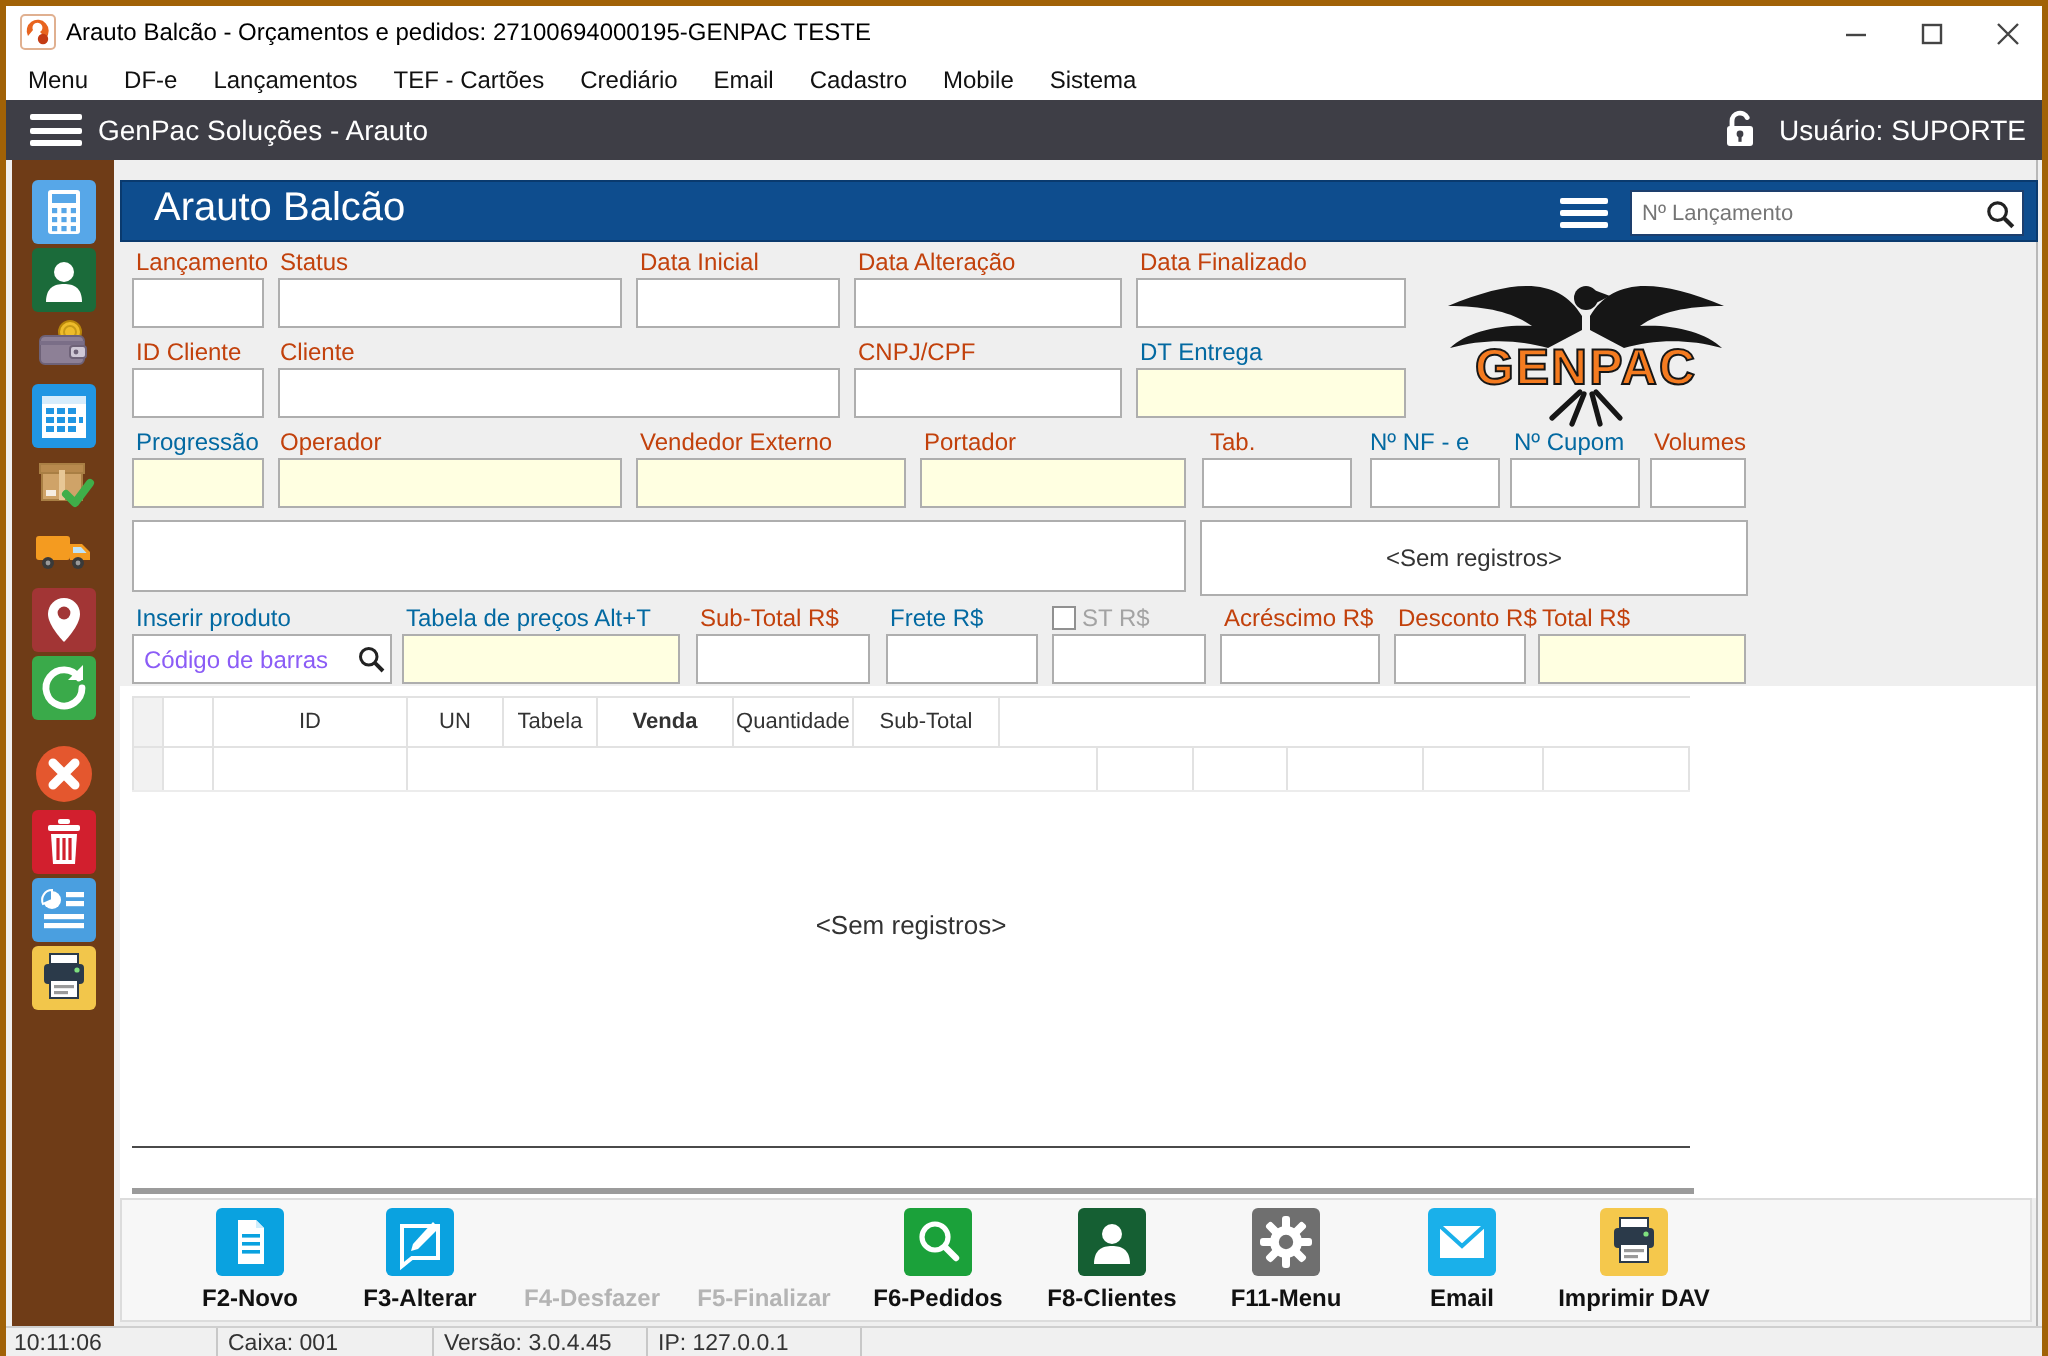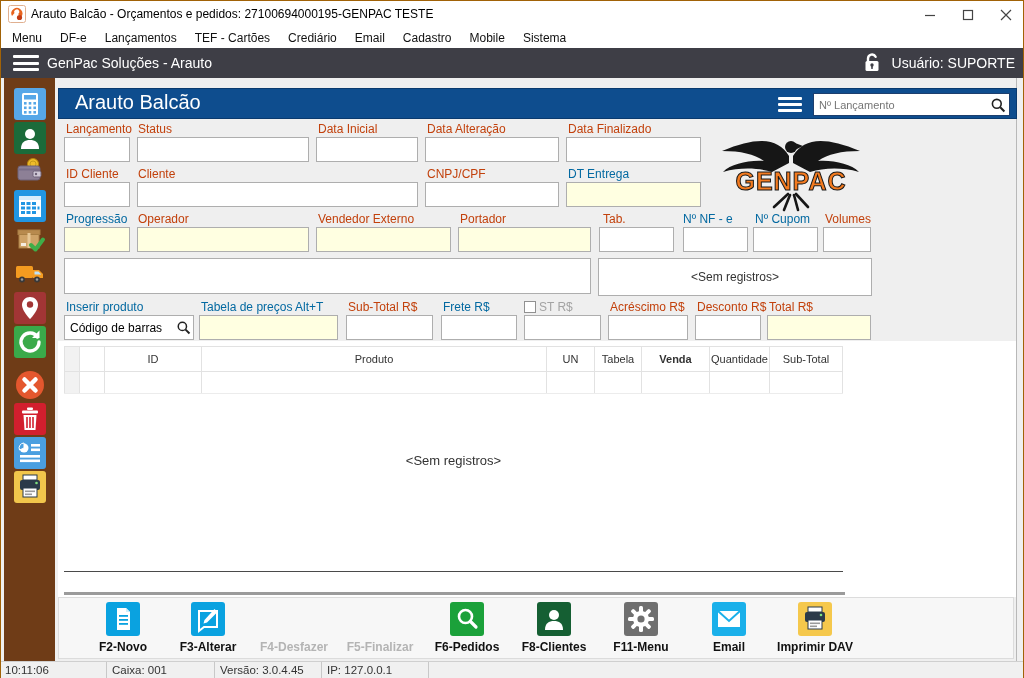--- a/index.html
+++ b/index.html
@@ -1,18 +1,18 @@
 <!DOCTYPE html>
 <html><head>
 <meta charset="utf-8">
 <style>
   * { margin:0; padding:0; box-sizing:border-box; }
   html,body { width:1024px; height:678px; }
   body { font-family:"Liberation Sans", sans-serif; position:relative; background:#f0f0f0; overflow:hidden; }
-  #win { position:absolute; left:0; top:0; width:1024px; height:678px; background:#f0f0f0; border:1px solid #a16207; }
+  #win { position:absolute; left:0; top:0; width:1024px; height:678px; background:#f0f0f0; border:3px solid #a16207; }
 
   
   .titlebar { position:absolute; left:0; top:0; width:100%; height:26px; background:#fff; }
   .titlebar .title { position:absolute; left:30px; top:6px; font-size:12px; color:#000; white-space:nowrap; }
   .appicon { position:absolute; left:7px; top:4px; width:18px; height:18px; }
   .winctl { position:absolute; top:4px; width:34px; height:20px; display:flex; align-items:center; justify-content:center; cursor:default; }
 
   
   .menubar { position:absolute; left:0; top:26px; width:100%; height:21px; background:#fff; display:flex; align-items:center; padding-left:2px; }
   .menubar .mi { font-size:12px; color:#111; padding:0 9px; height:21px; display:flex; align-items:center; white-space:nowrap; }
@@ -38,21 +38,21 @@
   .hsearch .mag { position:absolute; right:3px; top:3px; width:16px; height:16px; }
 
   .lbl { position:absolute; font-size:12px; color:#c2410c; white-space:nowrap; }
   .lbl.blue { color:#0369a1; }
   .lbl.gray { color:#a3a3a3; }
   .fld { position:absolute; height:25px; background:#fff; border:1px solid #aeaeae; }
   .fld.yellow { background:#ffffe1; }
   .bigbox { position:absolute; background:#fff; border:1px solid #aeaeae; }
 
   .barcode { position:absolute; left:6px; top:237px; width:130px; height:25px; background:#fff; border:1px solid #aeaeae; }
-  .barcode .txt { position:absolute; left:5px; top:5px; font-size:12px; color:#000000; }
+  .barcode .txt { position:absolute; left:5px; top:5px; font-size:12px; color:#8b5cf6; }
   .barcode .mag { position:absolute; right:2px; top:4px; width:15px; height:15px; }
   .chk { position:absolute; width:12px; height:12px; background:#fff; border:1px solid #919191; }
 
   
   .gridwhite { position:absolute; left:0; top:263px; width:958px; height:256px; background:#fff; }
   .grid { position:absolute; left:6px; top:268px; width:779px; }
   .grow { display:flex; }
   .gcell { border-right:1px solid #e2e2e2; font-size:11px; color:#333; display:flex; align-items:center; justify-content:center; height:24px; }
   .gcell:first-child { background:#f2f2f2; border-left:1px solid #e2e2e2; }
   .gsub .gcell { height:21px; }
@@ -334,21 +334,20 @@
     <div class="fld" style="left:637px; top:237px; width:66px;"></div>
     <div class="lbl" style="left:711px; top:222px;">Total R$</div>
     <div class="fld yellow" style="left:709px; top:237px; width:104px;"></div>
 
     <div class="gridwhite"></div>
     <div class="grid">
       <div class="grow ghead">
         <div class="gcell" style="width:16px;"></div>
         <div class="gcell" style="width:25px;"></div>
         <div class="gcell" style="width:97px;">ID</div>
-        <div class="gcell" style="width:345px;">Produto</div>
         <div class="gcell" style="width:48px;">UN</div>
         <div class="gcell" style="width:47px;">Tabela</div>
         <div class="gcell" style="width:68px;font-weight:bold;">Venda</div>
         <div class="gcell" style="width:60px;">Quantidade</div>
         <div class="gcell" style="width:73px;">Sub-Total</div>
       </div>
       <div class="grow gsub">
         <div class="gcell" style="width:16px;"></div>
           <div class="gcell" style="width:25px;"></div>
           <div class="gcell" style="width:97px;"></div>

